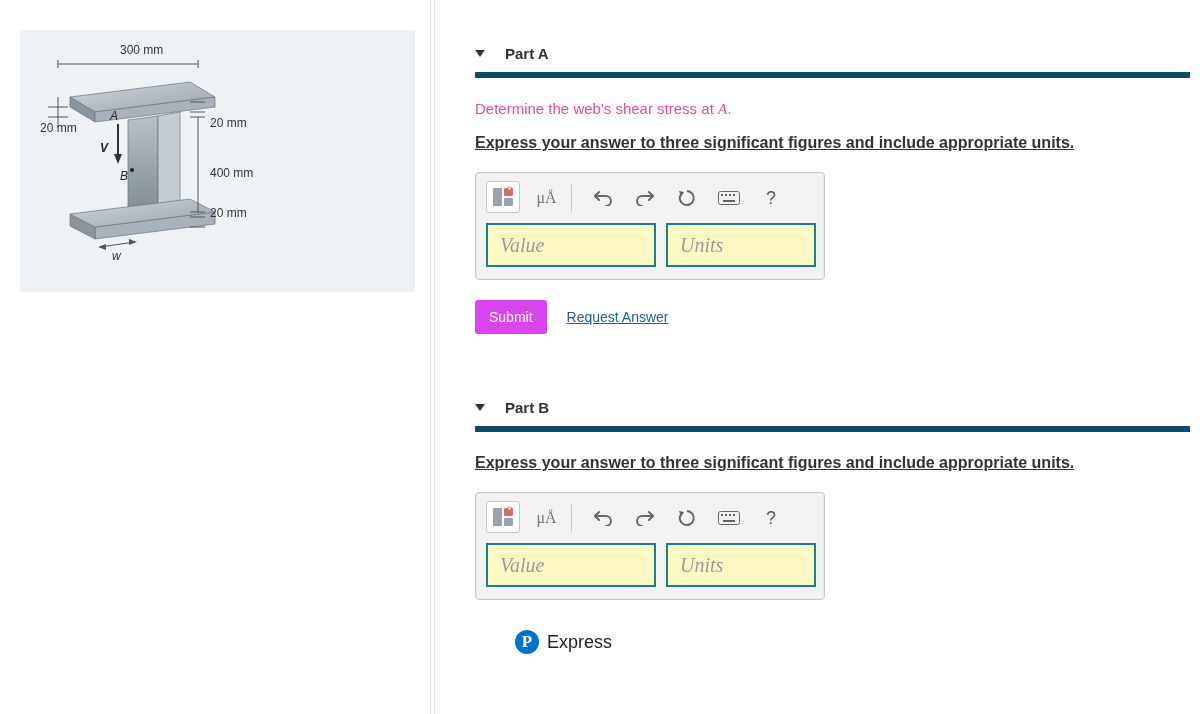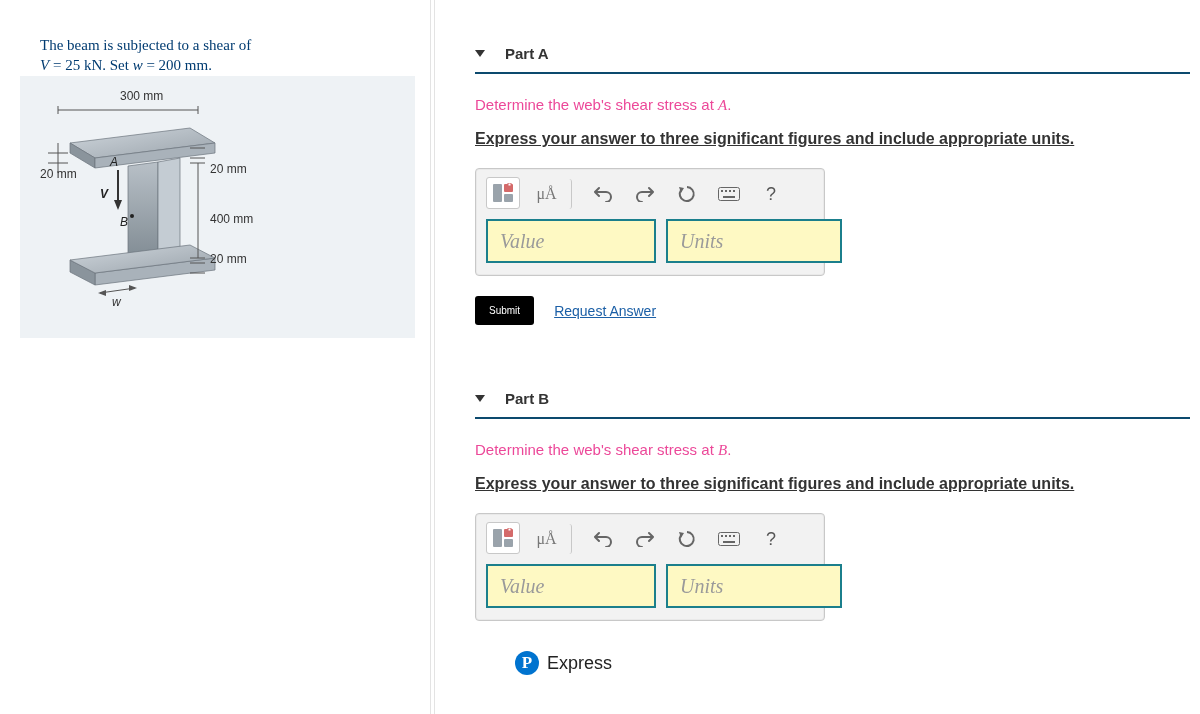--- a/index.html
+++ b/index.html
@@ -51,21 +51,21 @@
   .right-pane {
     flex: 1;
     padding: 35px 10px 10px 50px;
   }
 
   .part { margin-bottom: 55px; }
   .part-header {
     display: flex;
     align-items: center;
     gap: 20px;
-    border-bottom: 2px solid #0c4a6e;
+    border-bottom: 6px solid #0c4a6e;
     padding: 10px 0;
     margin-bottom: 22px;
   }
   .part-title { font-weight: bold; font-size: 15px; }
   .caret {
     width: 0; height: 0;
     border-left: 5px solid transparent;
     border-right: 5px solid transparent;
     border-top: 7px solid #333;
   }
@@ -129,36 +129,36 @@
     background: #fef9c3;
     height: 44px;
     font-family: Georgia, 'Times New Roman', serif;
     font-style: italic;
     font-size: 20px;
     color: #888;
     padding: 0 12px;
     outline: none;
   }
   .value-input { width: 170px; }
-  .units-input { width: 176px; }
+  .units-input { width: 150px; }
   .value-input::placeholder, .units-input::placeholder {
     color: #9a9a9a;
     font-style: italic;
   }
 
   .actions {
     display:flex; align-items:center; gap: 20px;
     margin-top: 20px;
   }
   .submit-btn {
-    background: #000000;
+    background: #d946ef;
     color: #fff;
     border: none;
     padding: 9px 14px;
-    font-size: 10px;
+    font-size: 14px;
     border-radius: 3px;
     cursor: pointer;
   }
   .request-link {
     color: #1b5fa6;
     text-decoration: underline;
     font-weight: normal;
     font-size: 14px;
     cursor: pointer;
   }
@@ -179,24 +179,20 @@
   }
   .brand-text { font-size: 18px; color:#222; }
 </style>
 </head>
 <body>
 
 <div class="layout">
   <div class="border-right"></div>
 
   <div class="left-pane">
-    <div class="problem-text">
-      <span>The beam is subjected to a shear of</span><br>
-      <span class="var">V</span><span class="rm"> = 25 kN</span><span>. Set </span><span class="var">w</span><span class="rm"> = 200 mm</span><span>.</span>
-    </div>
 
     <div class="figure">
       <svg width="260" height="230" viewBox="0 0 260 230">
 
         <text x="80" y="12" font-size="12" fill="#333">300 mm</text>
         <line x1="18" y1="22" x2="158" y2="22" stroke="#555" stroke-width="1"></line>
         <line x1="18" y1="18" x2="18" y2="26" stroke="#555"></line>
         <line x1="158" y1="18" x2="158" y2="26" stroke="#555"></line>
 
         <defs>
@@ -320,23 +316,20 @@
         <button class="submit-btn">Submit</button>
         <a class="request-link">Request Answer</a>
       </div>
     </div>
 
     <div class="part" style="margin-bottom:10px;">
       <div class="part-header">
         <span class="caret"></span>
         <span class="part-title">Part B</span>
       </div>
-      <p class="question">
-        <span>Determine the web's shear stress at </span><span class="mathvar">B</span><span>.</span>
-      </p>
       <p class="instruction">Express your answer to three significant figures and include appropriate units.</p>
 
       <div class="answer-box">
         <div class="toolbar">
           <div class="tool templates">
             <svg width="22" height="20">
                 <rect x="1" y="1" width="9" height="18" fill="#9aa3ab" rx="1"></rect>
                 <rect x="12" y="1" width="9" height="8" fill="#d46a6a" rx="1"></rect>
                 <rect x="16" y="0" width="3" height="3" fill="#fff" stroke="#d46a6a"></rect>
                 <rect x="12" y="11" width="9" height="8" fill="#9aa3ab" rx="1"></rect>

